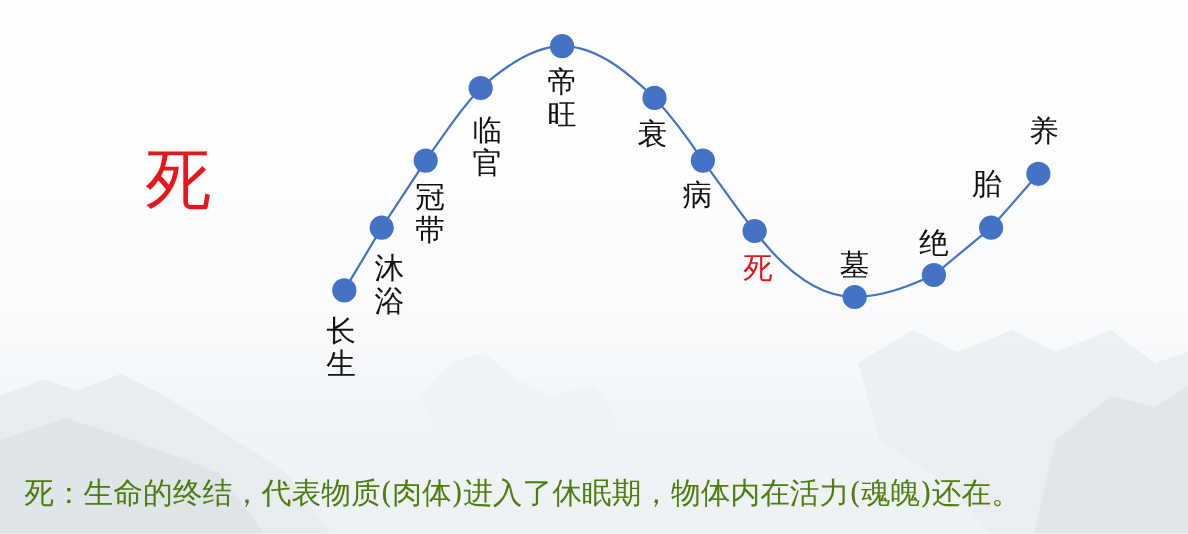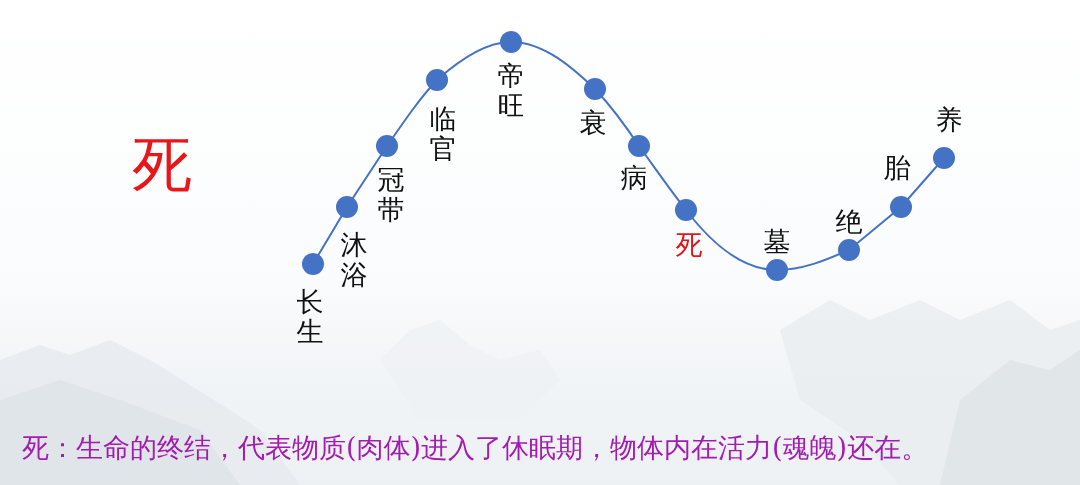--- a/index.html
+++ b/index.html
@@ -5,21 +5,21 @@
   html, body { margin:0; padding:0; }
   body { width:1080px; height:485px; position:relative; overflow:hidden;
     background: linear-gradient(to bottom, #ffffff 0%, #fbfcfd 55%, #f1f4f7 80%, #eef1f4 100%);
     font-family: "DejaVu Serif", "Liberation Serif", serif; }
   .mountains { position:absolute; left:0; top:0; width:1080px; height:485px; }
   .big-title { position:absolute; left:132px; top:134px; font-size:60px; line-height:1; color:#e8161a; }
   .label { position:absolute; font-size:27px; line-height:30px; color:#111; width:30px; text-align:center; writing-mode: horizontal-tb; }
   .label.red { color:#e0141a; }
   .label span { display:block; }
   .curve { position:absolute; left:0; top:0; }
-  .caption { position:absolute; left:22px; top:430px; font-size:27px; color:#a21caf; letter-spacing:0px; white-space:nowrap; }
+  .caption { position:absolute; left:22px; top:430px; font-size:27px; color:#4d7c0f; letter-spacing:0px; white-space:nowrap; }
 </style>
 </head>
 <body>
 
 <svg class="mountains" width="1080" height="485" viewBox="0 0 1080 485">
   <path d="M0,360 L40,345 L70,355 L110,340 L150,360 L190,385 L230,410 L260,430 L300,485 L0,485 Z" fill="#e6eaee" opacity="0.8"></path>
   <path d="M0,400 L60,380 L120,400 L200,430 L240,485 L0,485 Z" fill="#dde2e7" opacity="0.7"></path>
   <path d="M380,360 L410,330 L440,320 L470,345 L500,360 L540,350 L560,380 L520,420 L420,420 Z" fill="#eef1f4" opacity="0.7"></path>
   <path d="M780,330 L830,300 L870,320 L920,300 L960,320 L1010,300 L1050,330 L1080,320 L1080,485 L900,485 L860,440 L800,400 Z" fill="#e8ecef" opacity="0.75"></path>
   <path d="M960,400 L1010,360 L1050,370 L1080,350 L1080,485 L940,485 Z" fill="#dde2e6" opacity="0.7"></path>

